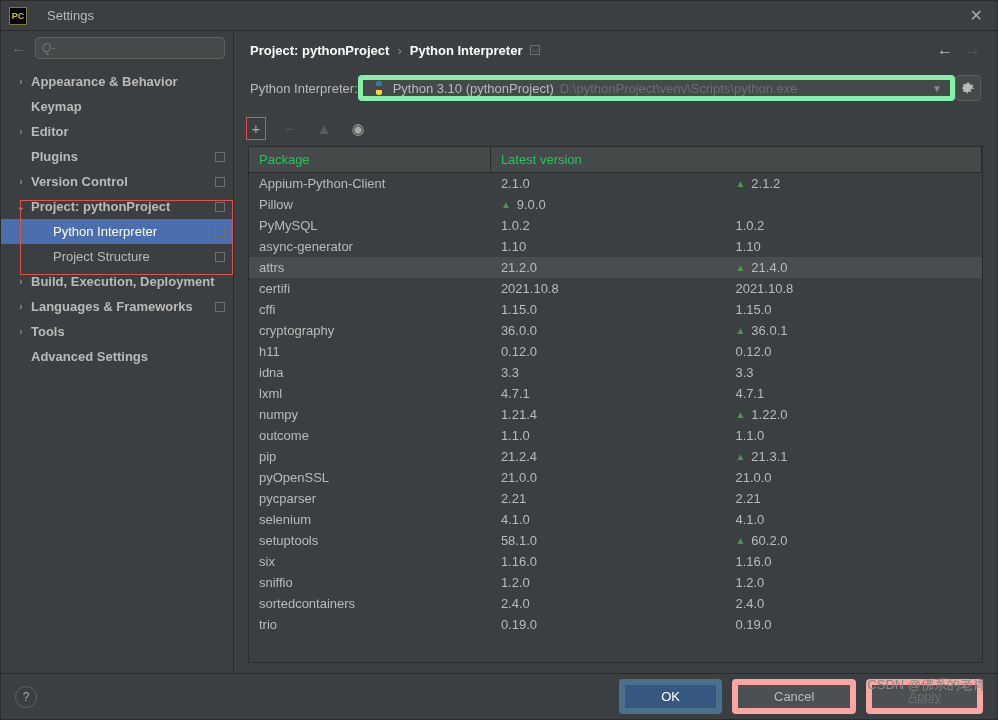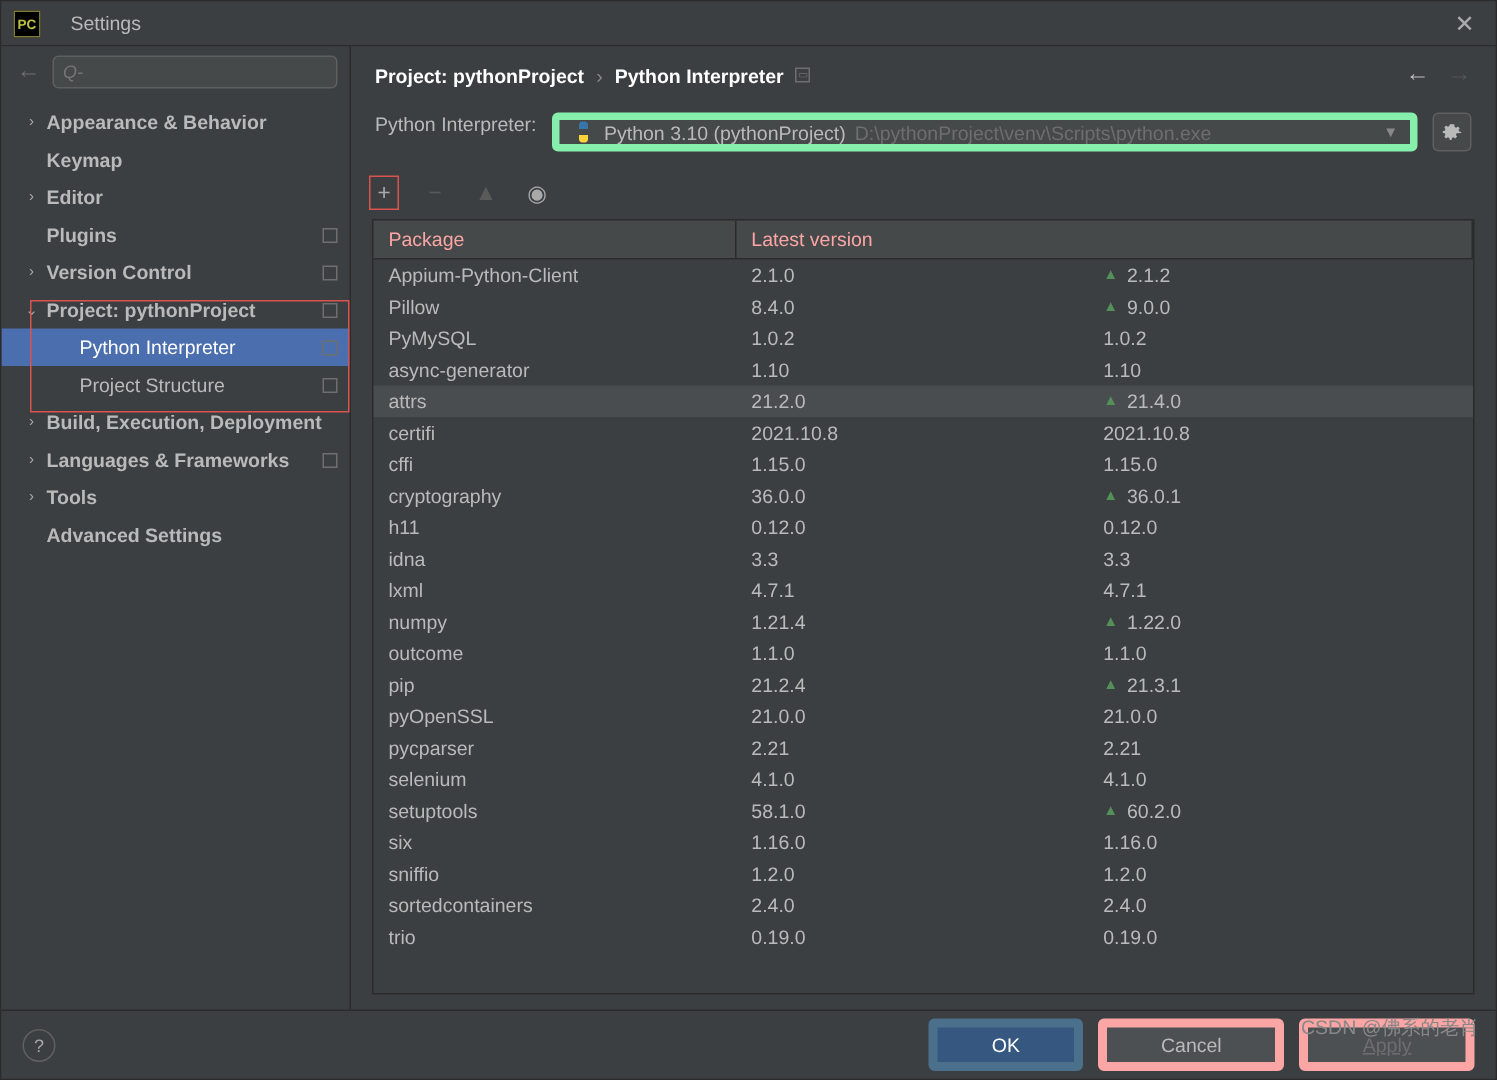--- a/index.html
+++ b/index.html
@@ -24,35 +24,35 @@
 .tree-item.selected .label { color: #fff; }
 .marker { width: 10px; height: 10px; border: 1px solid #6e6e6e; font-size: 7px; display: flex; align-items: center; justify-content: center; color: #6e6e6e; }
 .red-box { position: absolute; border: 1px solid #d9534f; pointer-events: none; }
 .main { flex: 1; display: flex; flex-direction: column; background: #3c3f41; min-width: 0; }
 .breadcrumb-row { display: flex; align-items: center; padding: 10px 16px 10px 16px; gap: 8px; }
 .breadcrumb-row .crumb { color: #fff; font-weight: bold; }
 .breadcrumb-row .sep { color: #888; }
 .nav-arrows { margin-left: auto; display: flex; gap: 12px; font-size: 16px; }
 .nav-arrows span:first-child { color: #bababa; }
 .nav-arrows span:last-child { color: #555; }
-.interp-row { display: flex; align-items: flex-start; padding: 6px 16px 10px 16px; gap: 10px; }
+.interp-row { display: flex; align-items: center; padding: 6px 16px 10px 16px; }
 .interp-row .lbl { color: #bababa; }
 .interp-select { flex: 1; background: #45494a; border: 5px solid #86efac; border-radius: 4px; padding: 3px 8px; display: flex; align-items: center; gap: 6px; height: 26px; }
 .py-icon { width: 16px; height: 16px; display:flex; }
 .interp-select .name { color: #bababa; }
 .interp-select .path { color: #6e6e6e; }
 .interp-select .dd { margin-left: auto; color: #888; font-size: 10px; }
 .gear-btn { width: 26px; height: 26px; background: #45494a; border: 1px solid #5e6060; border-radius: 4px; display: flex; align-items: center; justify-content: center; color: #bababa; cursor: pointer; }
 .toolbar { display: flex; align-items: center; padding: 6px 12px; gap: 14px; }
 .tb-btn { color: #a9a9a9; font-size: 15px; cursor: pointer; width: 20px; text-align: center; }
 .tb-btn.disabled { color: #5a5a5a; }
 .add-highlight { border: 1px solid #d9534f; padding: 2px 4px; }
 .table-wrap { flex: 1; margin: 0 14px 10px 14px; border: 1px solid #2b2b2b; overflow-y: auto; background: #3c3f41; }
 .thead { display: flex; background: #45494a; border-bottom: 1px solid #2b2b2b; position: sticky; top: 0; }
-.th { padding: 5px 10px; color: #fca5a5; border-right: 1px solid #2b2b2b; }
+.th { padding: 5px 10px; color: #22c55e; border-right: 1px solid #2b2b2b; }
 .col1 { width: 33%; } .col2 { width: 32%; } .col3 { flex: 1; }
 .trow { display: flex; padding: 2px 0; height: 21px; align-items: center; }
 .trow.hover { background: #4a4d4f; }
 .td { padding: 2px 10px; color: #bababa; display: flex; align-items: center; gap: 6px; }
 .up-tri { color: #549159; font-size: 10px; }
 .dialog-footer { height: 46px; border-top: 1px solid #2b2b2b; display: flex; align-items: center; padding: 0 14px; gap: 10px; background: #3c3f41; }
 .help-btn { width: 22px; height: 22px; border: 1px solid #5e6060; border-radius: 11px; display: flex; align-items: center; justify-content: center; color: #a9a9a9; font-size: 12px; }
 .dialog-footer .spacer { flex: 1; }
 .btn { padding: 4px 36px; border-radius: 4px; border: 6px solid #fca5a5; background: #4c5052; color: #bababa; cursor: pointer; font-size: 13px; }
 .btn.primary { background: #365880; border-color: #4a708b; color: #fff; }
@@ -174,21 +174,20 @@
             <div class="trow">
               <div class="td col1">Appium-Python-Client</div>
               <div class="td col2">2.1.0</div>
               <div class="td col3">
                 <span class="up-tri">▲</span>
                 <span>2.1.2</span>
               </div>
             </div>
             <div class="trow">
               <div class="td col1">Pillow</div>
-              <div class="td col2">8.4.0</div>
               <div class="td col3">
                 <span class="up-tri">▲</span>
                 <span>9.0.0</span>
               </div>
             </div>
             <div class="trow">
               <div class="td col1">PyMySQL</div>
               <div class="td col2">1.0.2</div>
               <div class="td col3">
                 <span>1.0.2</span>

